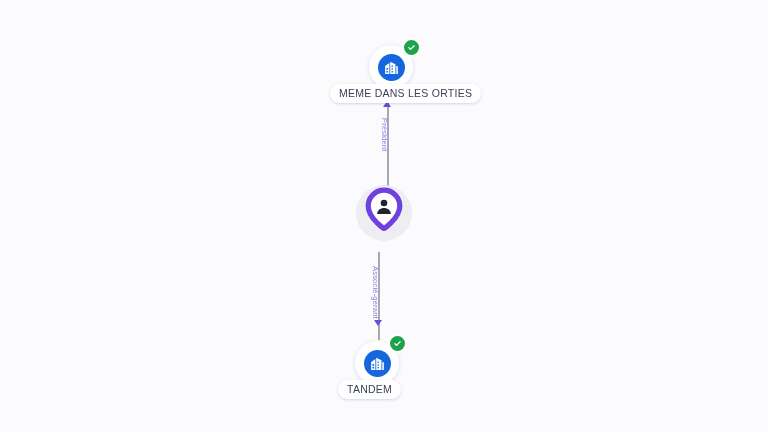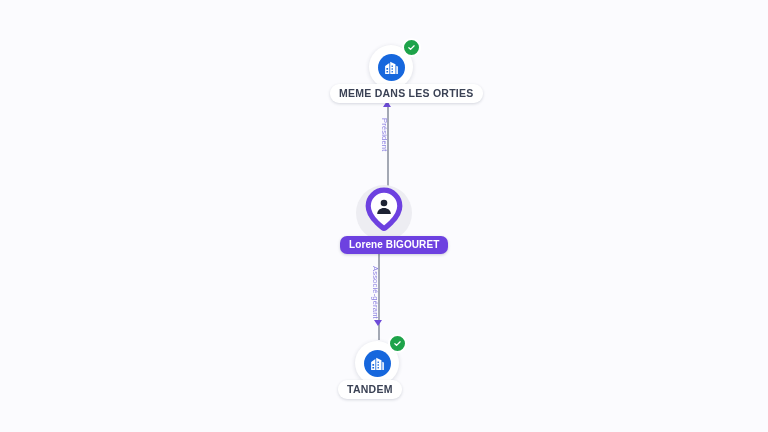--- a/index.html
+++ b/index.html
@@ -100,21 +100,20 @@
     margin-top: 2px;
   }
   .pin-wrap svg { display: block; }
 
   
   .node-label {
     position: absolute;
     white-space: nowrap;
     border-radius: 9px;
     font-family: "Liberation Sans", sans-serif;
-    font-weight: bold;
   }
   .label-company {
     background: #ffffff;
     color: #3b4255;
     font-size: 10.5px;
     letter-spacing: .25px;
     padding: 3px 9px 4px 9px;
     box-shadow: 0 1px 3px rgba(40,50,80,.18);
   }
   .label-person {
@@ -163,21 +162,20 @@
                  3 2.9 5.3 4.8 6.3 5.6.6.5 1.6.5 2.2 0 1-.8 3.3-2.7 6.3-5.6
                  4.3-4.4 8.4-9.9 8.4-16.4 0-8.7-7.1-15.7-15.8-15.7z" fill="#ffffff" stroke="#6d41e0" stroke-width="5.2"></path>
         <circle cx="21" cy="19" r="10.4" fill="#ffffff"></circle>
         <g transform="translate(13.6,11.6)">
           <circle cx="7.4" cy="4.4" r="3.3" fill="#1d2333"></circle>
           <path d="M0.6 15.4c0-3.9 3.1-6.1 6.8-6.1s6.8 2.2 6.8 6.1H0.6z" fill="#1d2333"></path>
         </g>
       </svg>
     </div>
   </div>
-  <div class="node-label label-person" style="left:340px; top:236px;">Lorene BIGOURET</div>
 
   <div class="company-node" style="left:355px; top:341px;">
     <div class="company-disc">
       <svg class="bldg" width="17" height="17" viewBox="0 0 24 24">
         <path fill="#ffffff" d="M3 21V10l6-4.2V21H3zm1.8-1.8h2.4v-2.4H4.8v2.4zm0-4h2.4v-2.4H4.8v2.4z"></path>
         <path fill="#ffffff" d="M10.2 21V4l7.4 3.4V21h-7.4zm1.9-1.8h1.8v-2.1h-1.8v2.1zm0-3.9h1.8v-2.1h-1.8v2.1zm0-3.9h1.8V9.3h-1.8v2.1z"></path>
         <path fill="#ffffff" d="M18.6 21V9.4l2.6 1.2V21h-2.6z" opacity=".85"></path>
       </svg>
     </div>
     <div class="verified-badge">

